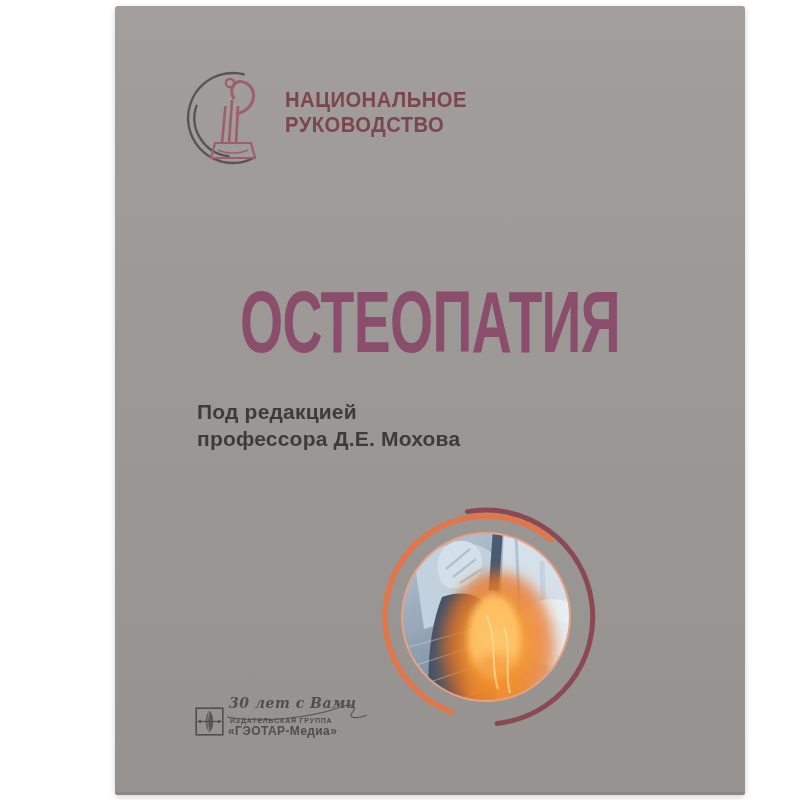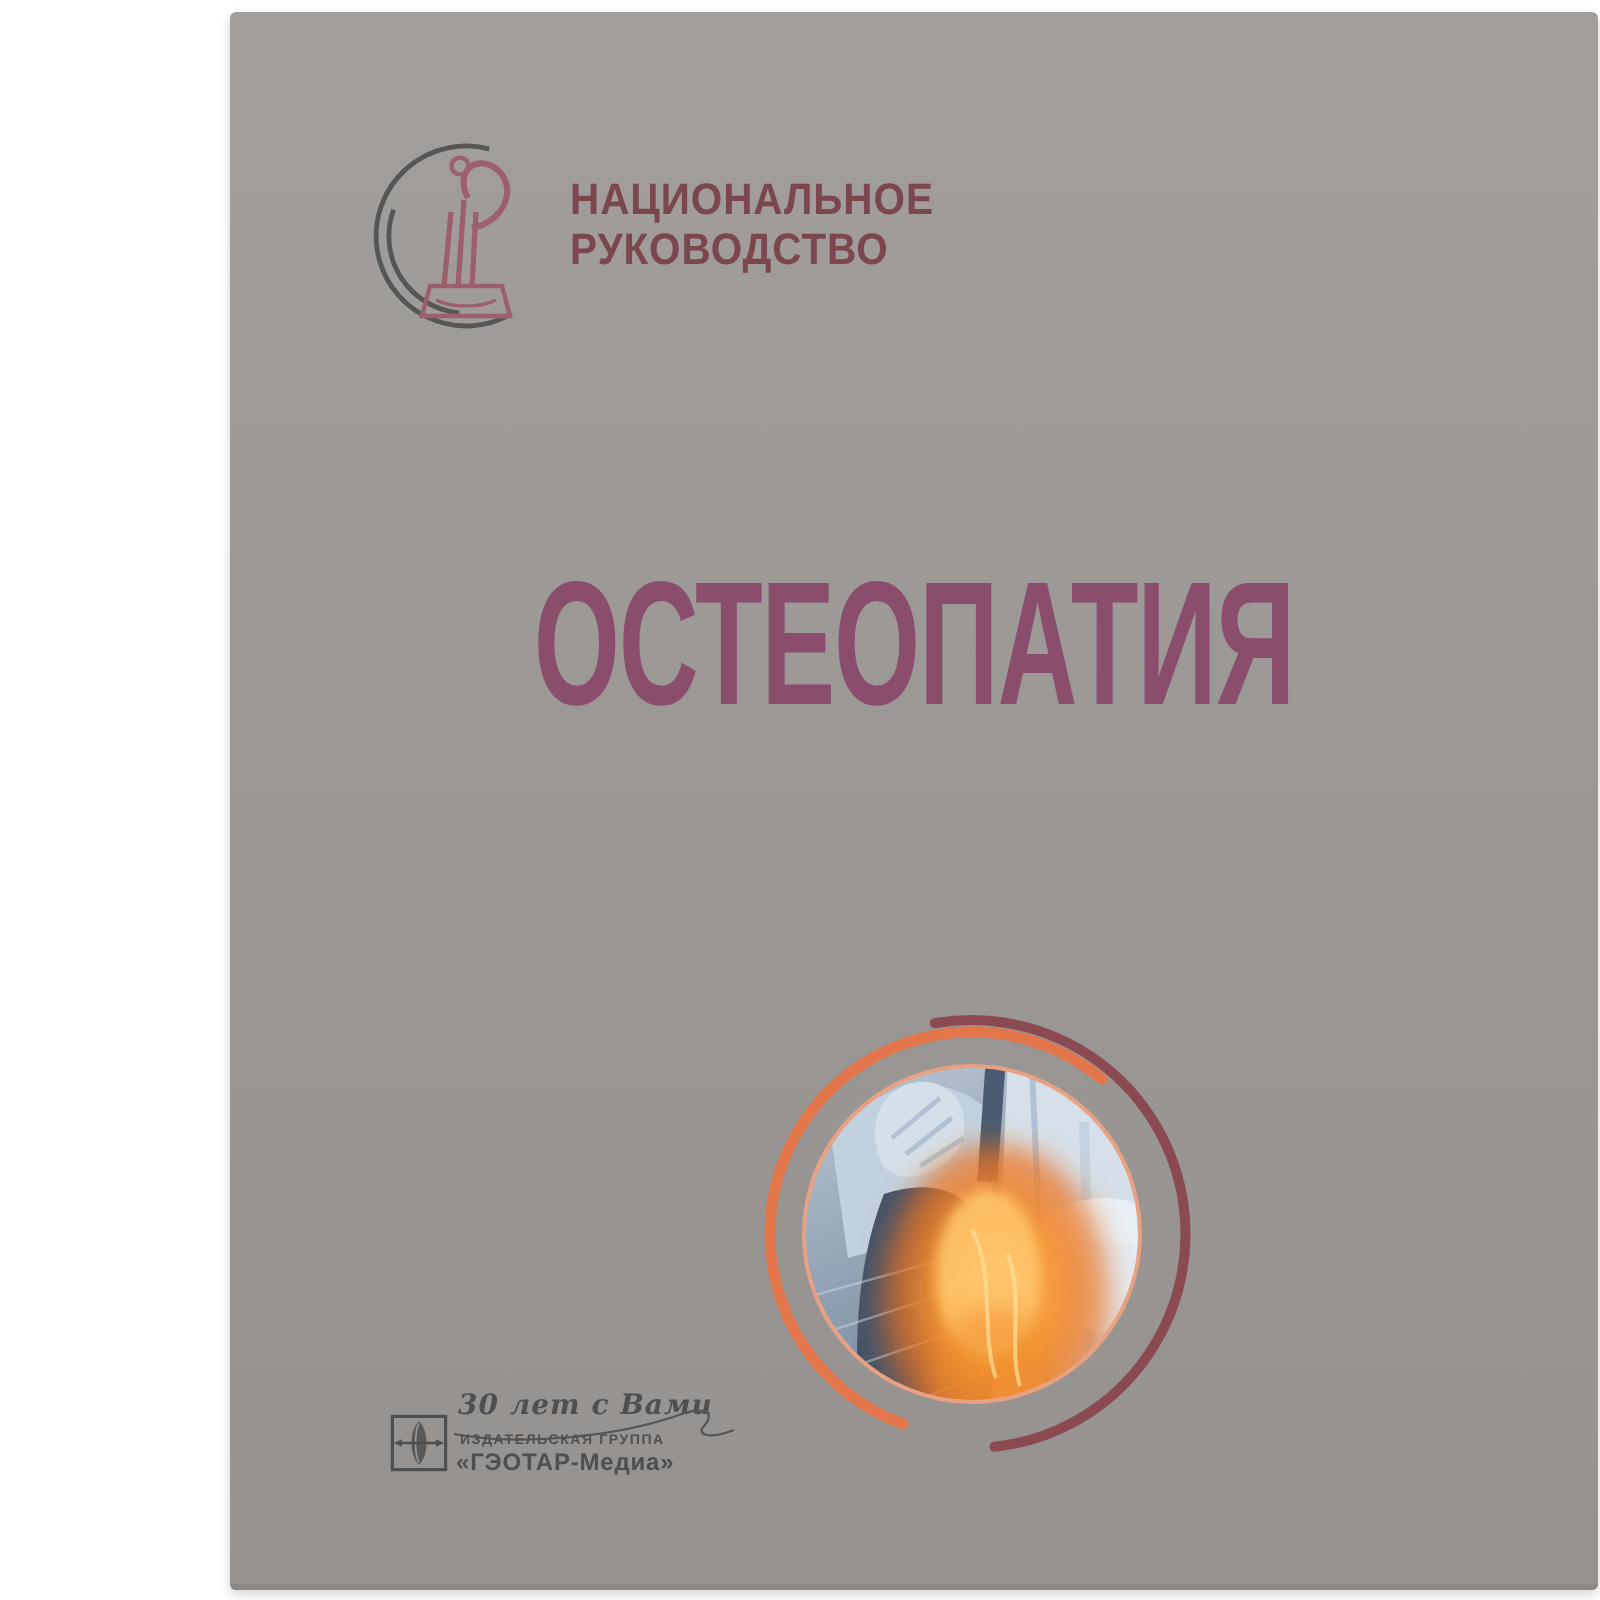--- a/index.html
+++ b/index.html
@@ -1,21 +1,21 @@
 <!DOCTYPE html>
 <html><head>
 <meta charset="utf-8">
 <style>
   html,body{margin:0;padding:0;}
   body{
     width:800px;height:800px;background:#ffffff;position:relative;overflow:hidden;
     font-family:"Liberation Sans", sans-serif;
   }
   .cover{
-    position:absolute;left:115px;top:6px;width:684px;height:789px;
+    position:absolute;left:115px;top:6px;width:630px;height:789px;
     background:linear-gradient(180deg,#a19e9b 0%,#9b9896 45%,#959290 100%);
     border-radius:3px;
     box-shadow:0 2px 6px rgba(0,0,0,.18);
   }
   .cover-bottom-edge{
     position:absolute;left:0;right:0;bottom:0;height:3px;
     background:#8a8785;border-radius:0 0 3px 3px;
   }
   .emblem-svg{position:absolute;left:63px;top:56px;width:110px;height:110px;}
   .series{
@@ -77,20 +77,22 @@
     </svg>
 
     <div class="series">
       <div>НАЦИОНАЛЬНОЕ</div>
       <div>РУКОВОДСТВО</div>
     </div>
 
     <h1 class="title">ОСТЕОПАТИЯ</h1>
 
     <div class="editor">
+      <div>Под редакцией</div>
+      <div>профессора Д.Е. Мохова</div>
     </div>
 
     <svg class="medallion-svg" viewBox="0 0 280 280">
       <defs>
         <linearGradient id="photoBg" x1="0" y1="0" x2="0.4" y2="1">
           <stop offset="0" stop-color="#bcc9d7"></stop>
           <stop offset="1" stop-color="#75879c"></stop>
         </linearGradient>
         <radialGradient id="glow" cx="0.5" cy="0.45" r="0.55">
           <stop offset="0" stop-color="#ffd089"></stop>

